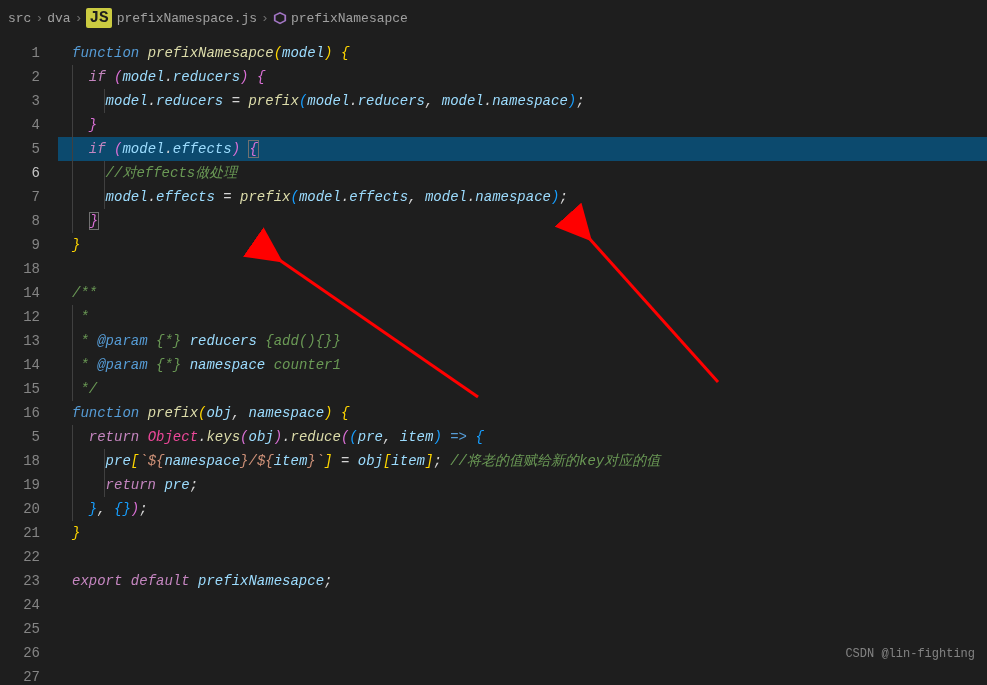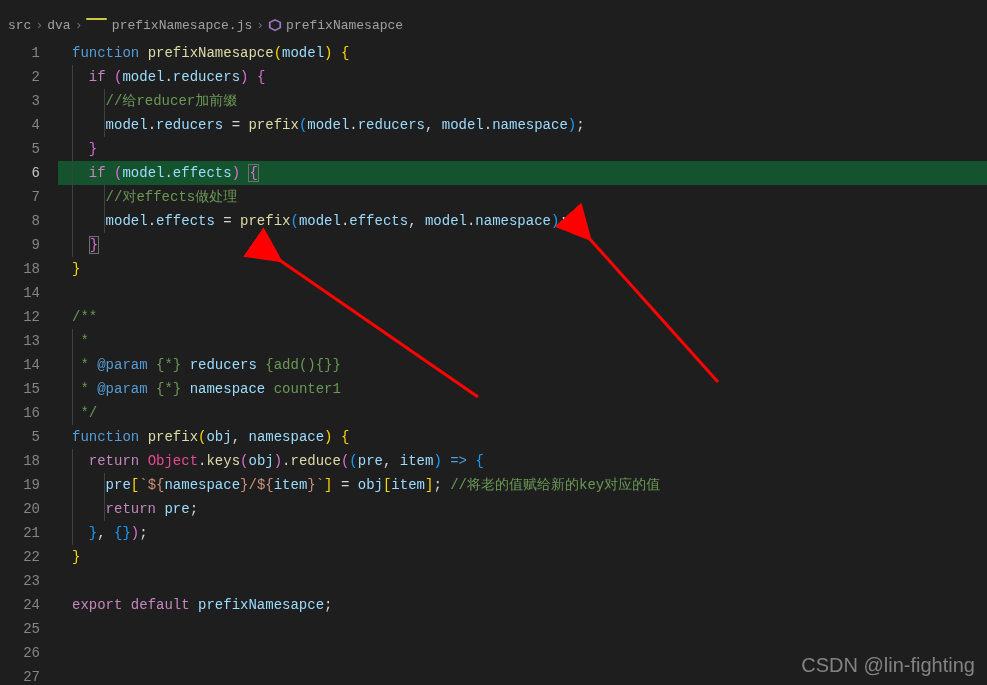--- a/index.html
+++ b/index.html
@@ -8,36 +8,37 @@
     color: #d4d4d4;
     font-family: Consolas, 'Courier New', monospace;
     font-size: 14px;
     width: 987px;
     height: 685px;
     overflow: hidden;
     position: relative;
   }
   .breadcrumbs {
     display: flex;
+    align-items: center;
     height: 24px;
     padding: 18px 8px;
     font-size: 13px;
     color: #a0a0a0;
     background: #1e1e1e;
     border-bottom: 1px solid #1e1e1e;
   }
   .breadcrumbs .sep {
     margin: 0 4px;
     color: #6e6e6e;
   }
   .breadcrumbs .js-badge {
     background: #cbcb41;
     color: #1e1e1e;
     font-weight: bold;
-    font-size: 12px;
+    font-size: 16px;
     padding: 1px 3px;
     border-radius: 2px;
     margin-right: 5px;
   }
   .breadcrumbs .sym-icon {
     display: inline-flex;
     margin-right: 4px;
     color: #b180d7;
   }
   .editor {
@@ -64,22 +65,23 @@
     flex: 1;
     padding-top: 4px;
     position: relative;
   }
   .line {
     height: 24px;
     line-height: 24px;
     white-space: pre;
     position: relative;
     padding-left: 14px;
-  }
-  .line.highlight { background: #14532d; }
+    font-style: italic;
+  }
+  .line.highlight { background: #0c4a6e; }
   .indent-guide {
     position: absolute;
     top: 0; bottom: 0;
     width: 1px;
     background: #404040;
   }
   .ig1 { left: 14px; }
   .ig2 { left: 46px; }
   .tok-kw { color: #569cd6; }
   .tok-ctrl { color: #c586c0; }
@@ -97,43 +99,43 @@
   .tok-brace { color: #ffd700; }
   .tok-brace2 { color: #da70d6; }
   .tok-brace3 { color: #179fff; }
   .box-sel {
     border: 1px solid #707070;
     background: transparent;
   }
   .watermark {
     position: absolute;
     right: 12px;
-    bottom: 8px;
+    bottom: 24px;
     color: #b8b8b8;
-    font-family: Liberation Sans, sans-serif;
-    font-size: 20px;
+    font-family: Liberation Mono, monospace;
+    font-size: 12px;
     opacity: 0.65;
     pointer-events: none;
   }
   .arrows {
     position: absolute;
     top: 0; left: 0;
     pointer-events: none;
   }
 </style>
 </head>
 <body>
 
 <div class="breadcrumbs">
   <span>src</span>
   <span class="sep">›</span>
   <span>dva</span>
   <span class="sep">›</span>
   <span class="js-badge">JS</span>
-  <span>prefixNamesapce.js</span>
+  <span>prefixNamespace.js</span>
   <span class="sep">›</span>
   <span class="sym-icon">
     <svg width="14" height="14" viewBox="0 0 16 16">
         <path fill="currentColor" d="M8 1l7 3.5v7L8 15l-7-3.5v-7L8 1z" opacity="0.9"></path>
         <path fill="#1e1e1e" d="M8 3l5 2.5v5L8 13l-5-2.5v-5L8 3z"></path>
       </svg>
   </span>
   <span>prefixNamesapce</span>
 </div>
 
@@ -166,21 +168,20 @@
       <div class="ln">25</div>
       <div class="ln">26</div>
       <div class="ln">27</div>
     </div>
   <div class="code">
 
     <div class="line"><span class="tok-kw">function</span> <span class="tok-fn">prefixNamesapce</span><span class="tok-brace">(</span><span class="tok-var">model</span><span class="tok-brace">)</span> <span class="tok-brace">{</span></div>
 
     <div class="line"><span class="indent-guide ig1"></span>  <span class="tok-ctrl">if</span> <span class="tok-brace2">(</span><span class="tok-var">model</span><span class="tok-punc">.</span><span class="tok-prop">reducers</span><span class="tok-brace2">)</span> <span class="tok-brace2">{</span></div>
 
-    <div class="line"><span class="indent-guide ig1"></span><span class="indent-guide ig2"></span>    <span class="tok-comment">//给reducer加前缀</span></div>
 
     <div class="line"><span class="indent-guide ig1"></span><span class="indent-guide ig2"></span>    <span class="tok-var">model</span><span class="tok-punc">.</span><span class="tok-prop">reducers</span> <span class="tok-op">=</span> <span class="tok-fn">prefix</span><span class="tok-brace3">(</span><span class="tok-var">model</span><span class="tok-punc">.</span><span class="tok-prop">reducers</span><span class="tok-punc">,</span> <span class="tok-var">model</span><span class="tok-punc">.</span><span class="tok-prop">namespace</span><span class="tok-brace3">)</span><span class="tok-punc">;</span></div>
 
     <div class="line"><span class="indent-guide ig1"></span>  <span class="tok-brace2">}</span></div>
 
     <div class="line highlight"><span class="indent-guide ig1"></span>  <span class="tok-ctrl">if</span> <span class="tok-brace2">(</span><span class="tok-var">model</span><span class="tok-punc">.</span><span class="tok-prop">effects</span><span class="tok-brace2">)</span> <span class="tok-brace2 box-sel">{</span></div>
 
     <div class="line"><span class="indent-guide ig1"></span><span class="indent-guide ig2"></span>    <span class="tok-comment">//对effects做处理</span></div>
 
     <div class="line"><span class="indent-guide ig1"></span><span class="indent-guide ig2"></span>    <span class="tok-var">model</span><span class="tok-punc">.</span><span class="tok-prop">effects</span> <span class="tok-op">=</span> <span class="tok-fn">prefix</span><span class="tok-brace3">(</span><span class="tok-var">model</span><span class="tok-punc">.</span><span class="tok-prop">effects</span><span class="tok-punc">,</span> <span class="tok-var">model</span><span class="tok-punc">.</span><span class="tok-prop">namespace</span><span class="tok-brace3">)</span><span class="tok-punc">;</span></div>

